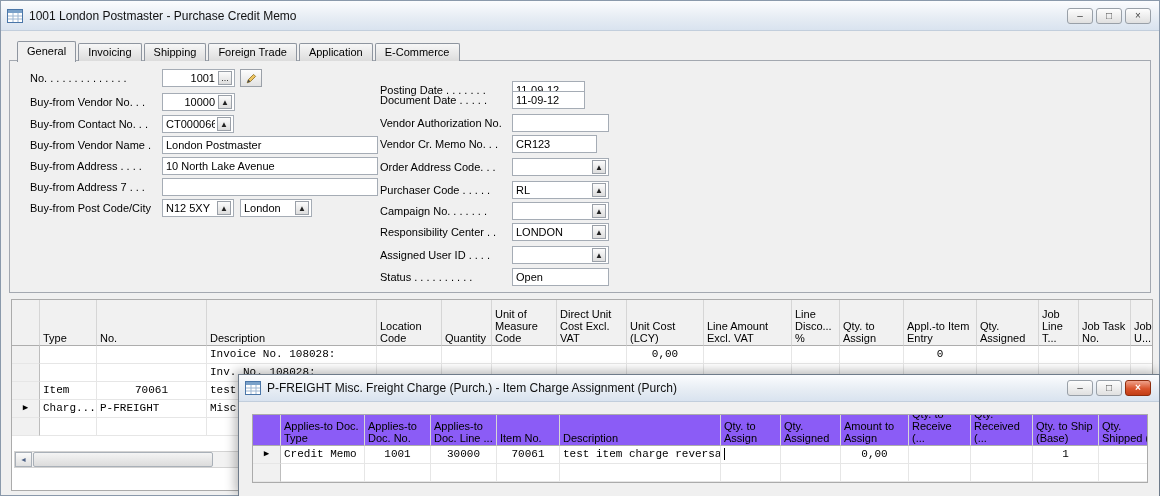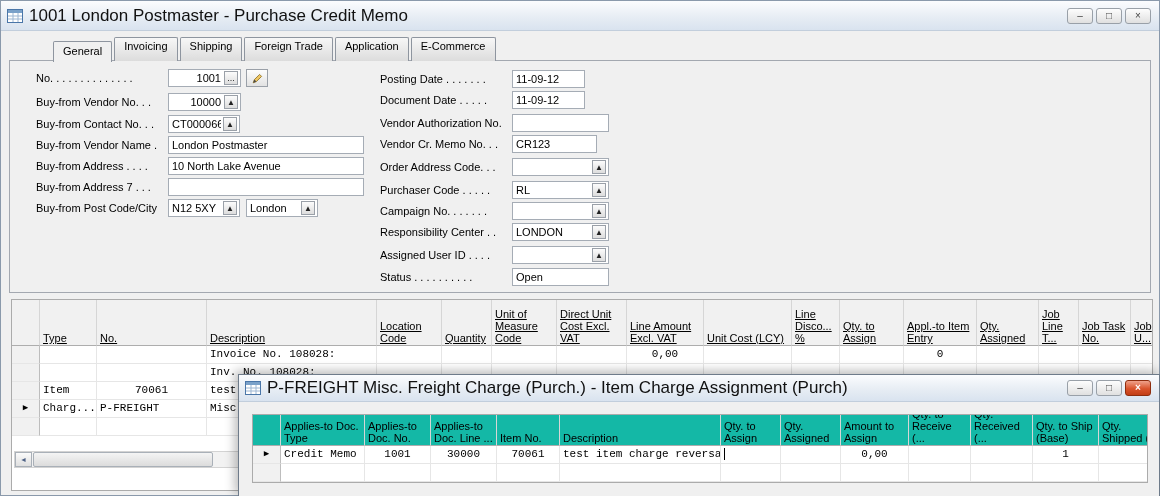--- a/index.html
+++ b/index.html
@@ -5,62 +5,62 @@
   html,body{margin:0;padding:0;}
   body{
     width:1160px;height:496px;position:relative;overflow:hidden;
     font-family:"Liberation Sans", sans-serif;font-size:11px;color:#000;
     background:#fff;
   }
   
   .window{position:absolute;inset:0;background:#F0F0F0;border:1px solid #8A99AB;box-sizing:border-box;}
   .titlebar{height:29px;display:flex;align-items:center;padding:0 6px;
     background:linear-gradient(#FBFCFE,#E7EDF4 55%,#D9E3EF);border-bottom:1px solid #C2CEDC;}
-  .apptitle{font-size:17px;color:#111;margin-left:6px;white-space:nowrap;overflow:hidden;}
+  .apptitle{font-size:12px;color:#111;margin-left:6px;white-space:nowrap;overflow:hidden;}
   .winbtns{margin-left:auto;display:flex;gap:3px;padding-right:2px;}
   .winbtn{width:26px;height:16px;border:1px solid #99A0A8;border-radius:3px;
     background:linear-gradient(#FDFDFD,#E0E0E0);font-size:10px;line-height:14px;text-align:center;color:#444;
     box-sizing:border-box;}
   .winbtn.close-red{background:linear-gradient(#EFA28B,#D9542C 55%,#C23E16);border-color:#8E2D0E;color:#fff;font-weight:bold;}
   .formicon{flex:none;}
   
   .tabs{position:absolute;top:39px;left:16px;height:21px;display:flex;align-items:flex-end;z-index:5;}
-  .tab{height:24px;line-height:17px;padding:0 9px;margin-right:2px;font-size:11px;
+  .tab{height:18px;line-height:17px;padding:0 9px;margin-right:2px;font-size:11px;
     border:1px solid #8E959F;border-bottom:none;border-radius:2px 2px 0 0;
     background:linear-gradient(#F7F7F7,#DCDCDC);box-sizing:border-box;}
-  .tab.active{height:21px;line-height:19px;background:#F0F0F0;margin-bottom:-1px;z-index:6;margin-left:36px;}
+  .tab.active{height:21px;line-height:19px;background:#F0F0F0;margin-bottom:-1px;z-index:6;}
   .tabpanel{position:absolute;left:8px;right:8px;top:59px;height:233px;background:#F0F0F0;
     border:1px solid #A3A8B0;box-sizing:border-box;z-index:4;}
   
   .frow{position:absolute;height:18px;display:flex;align-items:center;}
-  .fl{left:20px;margin-left:6px;} .fr{left:370px;}
+  .fl{left:20px;} .fr{left:370px;}
   .l0{top:8px}.l1{top:32px}.l2{top:54px}.l3{top:75px}.l4{top:96px}.l5{top:117px}.l6{top:138px}.l7{top:161px}
-  .r0{top:9px}.r1{top:30px}.r2{top:53px}.r3{top:74px}.r4{top:97px}.r5{top:120px}.r6{top:141px}.r7{top:162px}.r8{top:185px}.r9{top:207px}
+  .r0{top:20px}.r1{top:30px}.r2{top:53px}.r3{top:74px}.r4{top:97px}.r5{top:120px}.r6{top:141px}.r7{top:162px}.r8{top:185px}.r9{top:207px}
   .flabel{width:132px;flex:none;white-space:nowrap;overflow:hidden;color:#000;}
   .fbox{display:flex;align-items:center;height:18px;background:#fff;border:1px solid #A5ACB5;
     padding:0 2px;box-sizing:border-box;}
   .fval{flex:1;padding:0 1px;white-space:nowrap;overflow:hidden;}
   .num{text-align:right;}
-  .bw73{width:73px}.bw86{width:72px}.bw204{width:196px}.bw55{width:73px}.bw97{width:97px}.bw85{width:85px}
+  .bw73{width:73px}.bw86{width:72px}.bw204{width:216px}.bw55{width:73px}.bw97{width:97px}.bw85{width:85px}
   .lk,.assist{flex:none;width:14px;height:14px;margin-left:2px;border:1px solid #9AA0A8;
     background:linear-gradient(#FCFCFC,#DDDDDD);display:flex;align-items:center;justify-content:center;
     font-size:8px;color:#222;padding:0;box-sizing:border-box;}
   .assist{font-size:9px;letter-spacing:0;line-height:8px;}
   .pencilbtn{width:22px;height:18px;margin-left:5px;border:1px solid #9AA0A8;
     background:linear-gradient(#FDFDFD,#E2E2E2);display:flex;align-items:center;justify-content:center;
     padding:0;box-sizing:border-box;}
   .gap6{margin-left:6px;}
   
   .linesarea{position:absolute;left:10px;top:298px;width:1142px;height:192px;background:#fff;
     border:1px solid #ABABAB;box-sizing:border-box;overflow:hidden;}
   .cols{display:grid;grid-template-columns:28px 57px 110px 170px 65px 50px 65px 70px 77px 88px 48px 64px 73px 62px 40px 52px 31px;}
   .gh{height:46px;}
   .ghc{background:#F1F1F1;border-right:1px solid #D6D6D6;border-bottom:1px solid #ADADAD;
     padding:1px 3px 1px;display:flex;align-items:flex-end;white-space:pre-line;line-height:12px;
-    overflow:hidden;box-sizing:border-box;height:46px;text-decoration:underline;}
+    overflow:hidden;box-sizing:border-box;height:46px;}
   .gr{height:18px;font-family:Liberation Mono, monospace;}
   .gc{height:18px;line-height:17px;padding:0 3px;border-right:1px solid #E6E6E6;border-bottom:1px solid #E6E6E6;
     white-space:nowrap;overflow:hidden;box-sizing:border-box;background:#fff;}
   .gc.selc{background:#F1F1F1;border-right:1px solid #BDBDBD;text-align:center;font-size:9px;line-height:16px;color:#000;}
   .gc.r{text-align:center;}
   .caret{display:inline-block;width:1px;height:12px;background:#000;vertical-align:middle;}
   
   .hscroll{position:absolute;left:2px;top:151px;width:1136px;height:17px;background:#F2F2F2;
     border:1px solid #D3D3D3;display:flex;align-items:stretch;box-sizing:border-box;}
   .sbtn{flex:none;width:17px;border:1px solid #A9B0B8;background:linear-gradient(#FBFBFB,#DFDFDF);
@@ -68,21 +68,21 @@
   .sthumb{flex:none;width:180px;margin-left:1px;border:1px solid #A9B0B8;
     background:linear-gradient(#F4F4F4,#DCDCDC);border-radius:2px;box-sizing:border-box;}
   .strack{flex:1;}
   
   .overlay{position:absolute;left:237px;top:373px;width:922px;height:123px;background:#F0F0F0;
     border:1px solid #6E7B8A;box-sizing:border-box;z-index:20;box-shadow:-3px -3px 10px rgba(0,0,0,0.28);overflow:hidden;}
   .overlay .titlebar{height:26px;}
   .ogrid{position:absolute;left:13px;top:39px;width:896px;background:#fff;border:1px solid #ABABAB;
     box-sizing:border-box;overflow:hidden;}
   .ocols{display:grid;grid-template-columns:28px 84px 66px 66px 63px 161px 60px 60px 68px 62px 62px 66px 64px;}
-  .oghc{background:#14b8a6;border-right:1px solid #D6D6D6;border-bottom:1px solid #ADADAD;
+  .oghc{background:#8b5cf6;border-right:1px solid #D6D6D6;border-bottom:1px solid #ADADAD;
     padding:1px 3px;display:flex;align-items:flex-end;white-space:pre-line;line-height:12px;
     overflow:hidden;box-sizing:border-box;height:31px;}
 </style>
 </head>
 <body>
 
 <div class="window">
 
   <div class="titlebar">
     <svg class="formicon" width="16" height="14" viewBox="0 0 16 14">
@@ -261,23 +261,23 @@
       <div class="ghc">Description</div>
       <div class="ghc">Location
 Code</div>
       <div class="ghc">Quantity</div>
       <div class="ghc">Unit of
 Measure
 Code</div>
       <div class="ghc">Direct Unit
 Cost Excl.
 VAT</div>
+      <div class="ghc">Unit Cost (LCY)</div>
       <div class="ghc">Line Amount
 Excl. VAT</div>
-      <div class="ghc">Unit Cost (LCY)</div>
       <div class="ghc">Line
 Disco...
 %</div>
       <div class="ghc">Qty. to
 Assign</div>
       <div class="ghc">Appl.-to Item
 Entry</div>
       <div class="ghc">Qty.
 Assigned</div>
       <div class="ghc">Job

